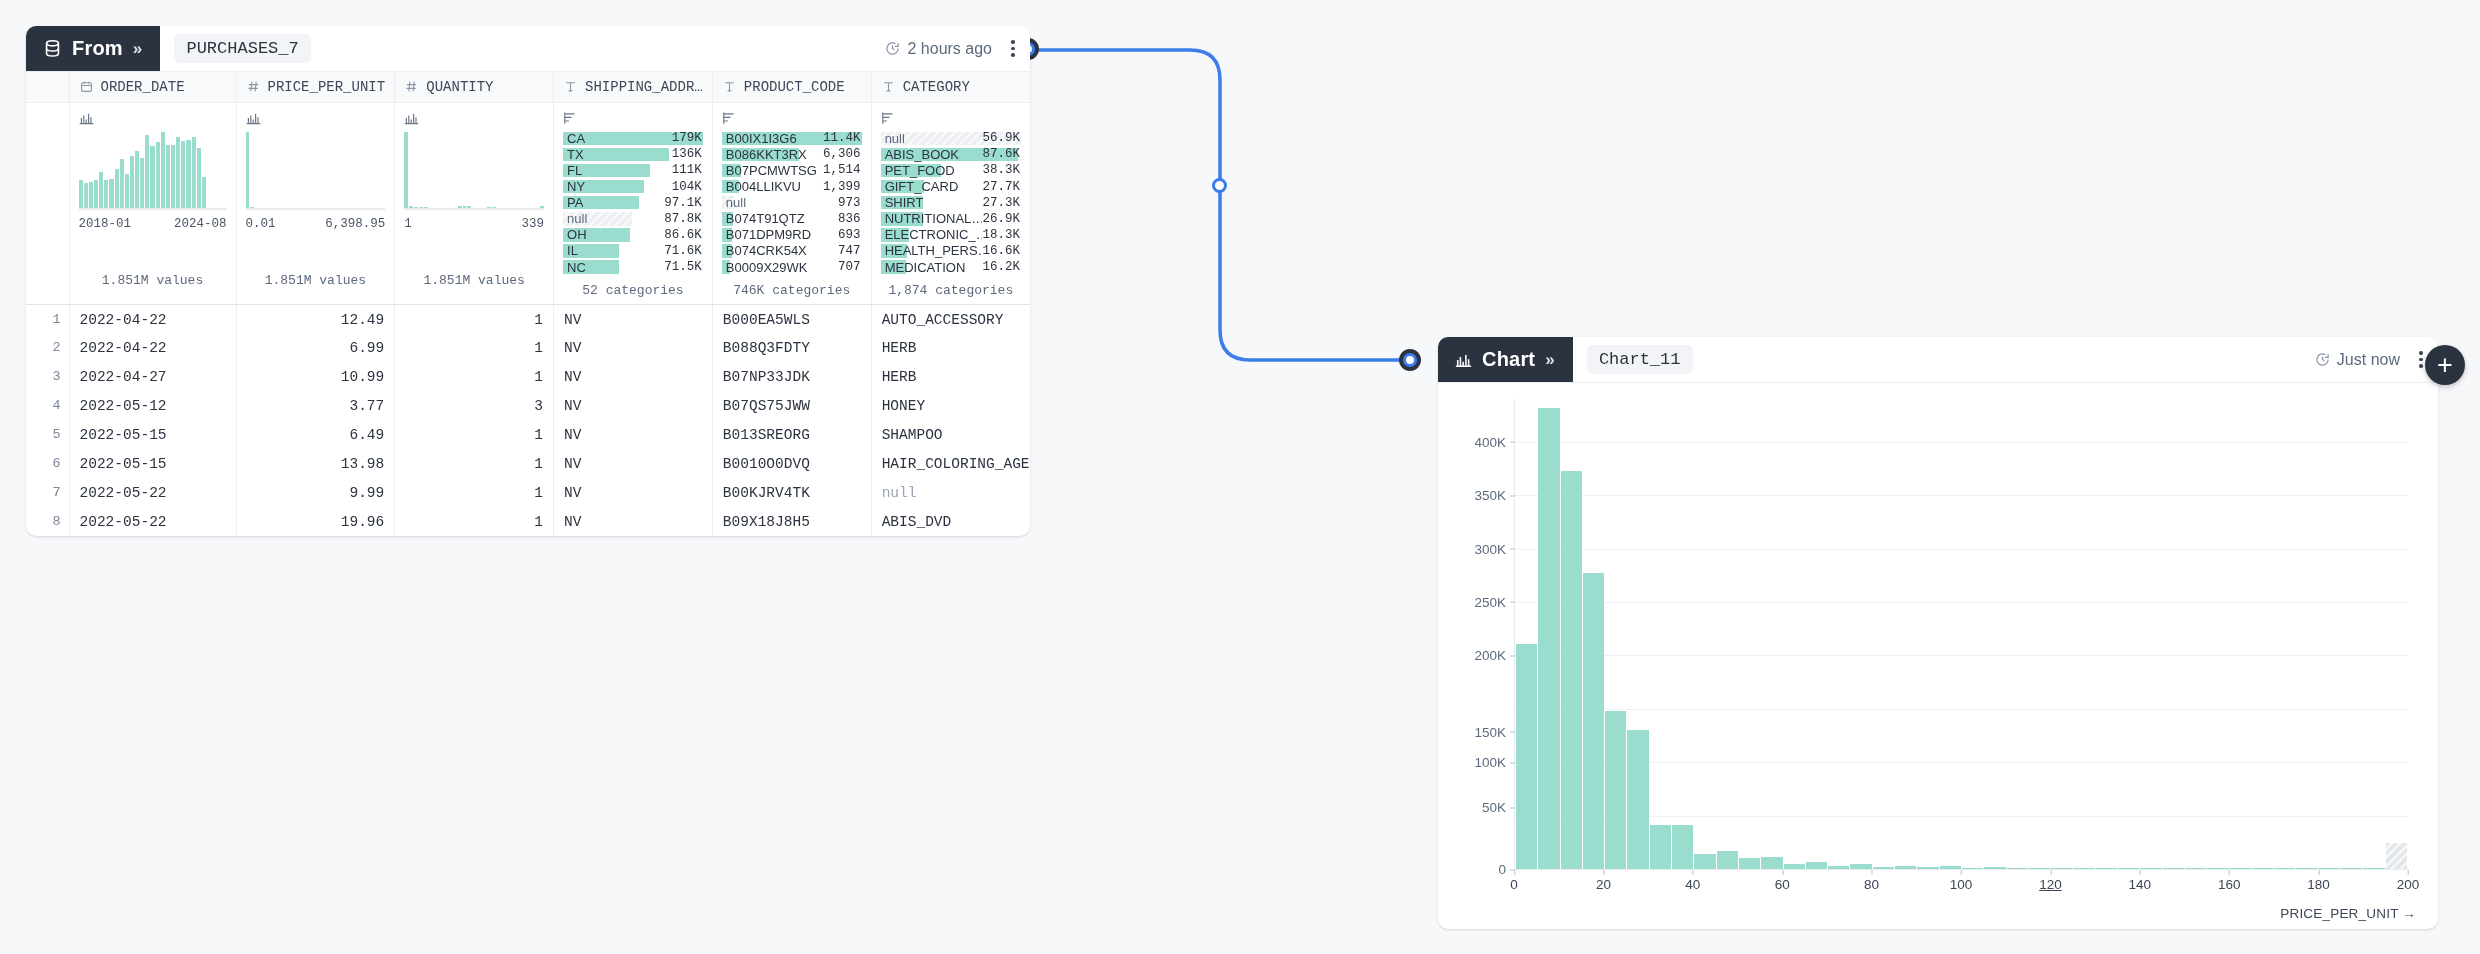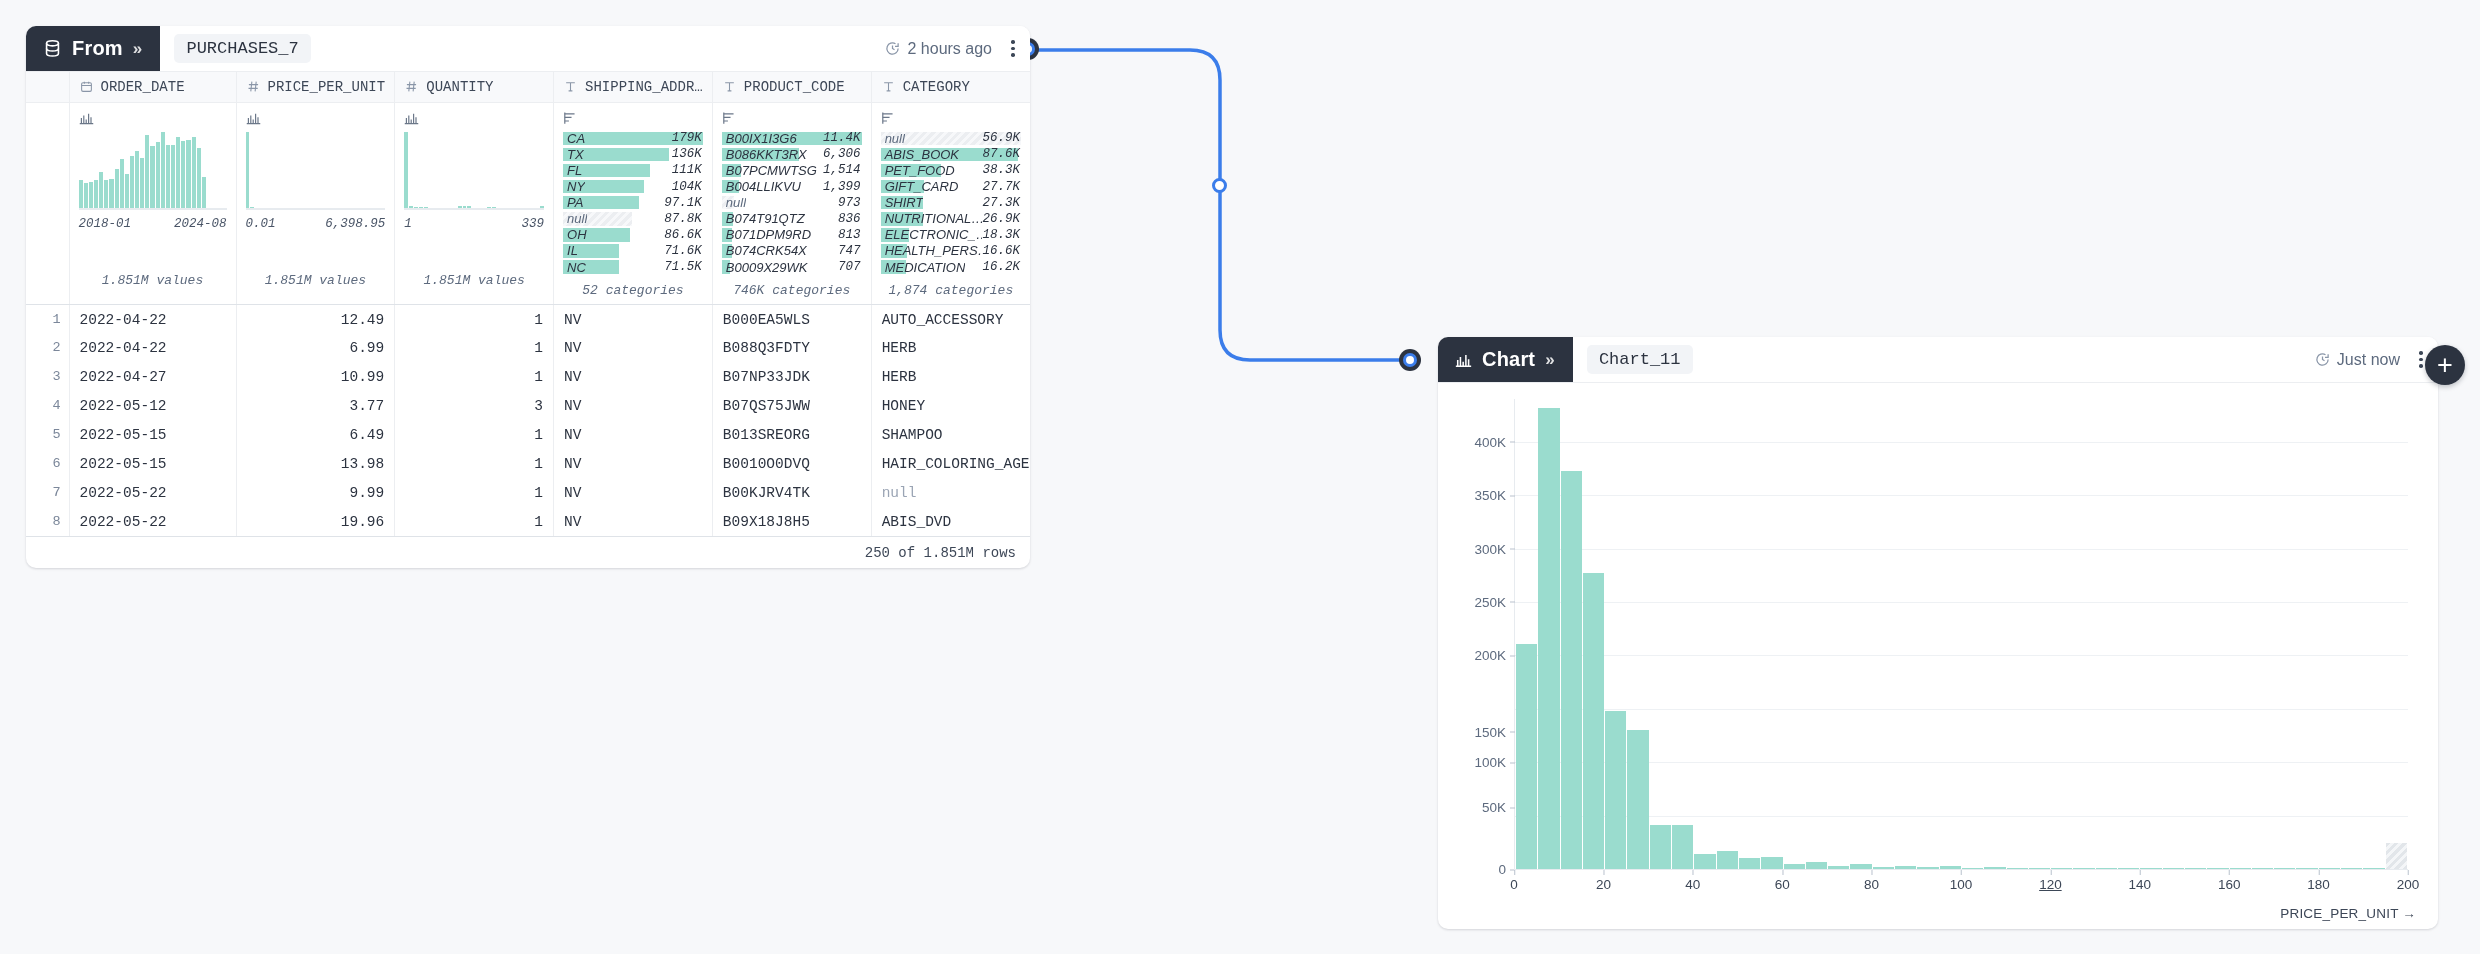--- a/index.html
+++ b/index.html
@@ -87,21 +87,20 @@
   .ticon { color: #8a96a8; display: inline-flex; flex: 0 0 auto; }
 
   
   .tbl td.prof {
     vertical-align: top;
     border-right: 1px solid #eceef1;
     border-bottom: 1px solid #dfe3e8;
     padding: 8px 9px 6px 9px;
     height: 174px;
     background: #fff;
-    font-style: italic;
   }
   .tbl td.prof.idx { border-right: 1px solid #eceef1; background:#fff; }
 
   .mini-icon { color: #6b7789; margin-bottom: 6px; height: 15px; }
 
   .hist { position: relative; height: 78px; }
   .hist .bars { position: absolute; left: 0; right: 0; bottom: 0; height: 78px; display: flex; align-items: flex-end; gap: 1px; }
   .hist .bars span { flex: 1 1 0; background: #9adcce; min-height: 1px; }
   .hist .base { position: absolute; left: 0; right: 0; bottom: 0; height: 1.5px; background: #e7ebef; }
 
@@ -573,21 +572,21 @@
        <span class="val">973</span>
      </div>
                 <div class="catrow">
        <span class="fill" style="width:8%"></span>
        <span class="lbl">B074T91QTZ</span>
        <span class="val">836</span>
      </div>
                 <div class="catrow">
        <span class="fill" style="width:7%"></span>
        <span class="lbl">B071DPM9RD</span>
-       <span class="val">813</span>
+       <span class="val">693</span>
      </div>
                 <div class="catrow">
        <span class="fill" style="width:7%"></span>
        <span class="lbl">B074CRK54X</span>
        <span class="val">747</span>
      </div>
                 <div class="catrow">
        <span class="fill" style="width:6%"></span>
        <span class="lbl">B0009X29WK</span>
        <span class="val">707</span>
@@ -723,23 +722,20 @@
      <td class="cell">2022-05-22</td>
      <td class="cell num">19.96</td>
      <td class="cell num">1</td>
      <td class="cell">NV</td>
      <td class="cell">B09X18J8H5</td>
      <td class="cell" style="border-right:none">ABIS_DVD</td>
    </tr>
         </tbody>
     </table>
 
-    <div class="tbl-foot">
-      <span>250 of 1.851M rows</span>
-    </div>
   </div>
 
   <div class="panel" style="left:1438px; top:337px; width:1000px; height:592px;">
     <div class="p-head">
       <div class="p-badge">
         <span class="ticon" style="color:#fff">
           <svg width="17" height="16" viewBox="0 0 20 18" fill="none" stroke="currentColor" stroke-width="1.8">
             <path d="M1 16.4h18"></path>
               <path d="M3.2 16V9M6.4 16V5.5M9.6 16V11M12.8 16V3.2M16 16V8"></path>
           </svg>

